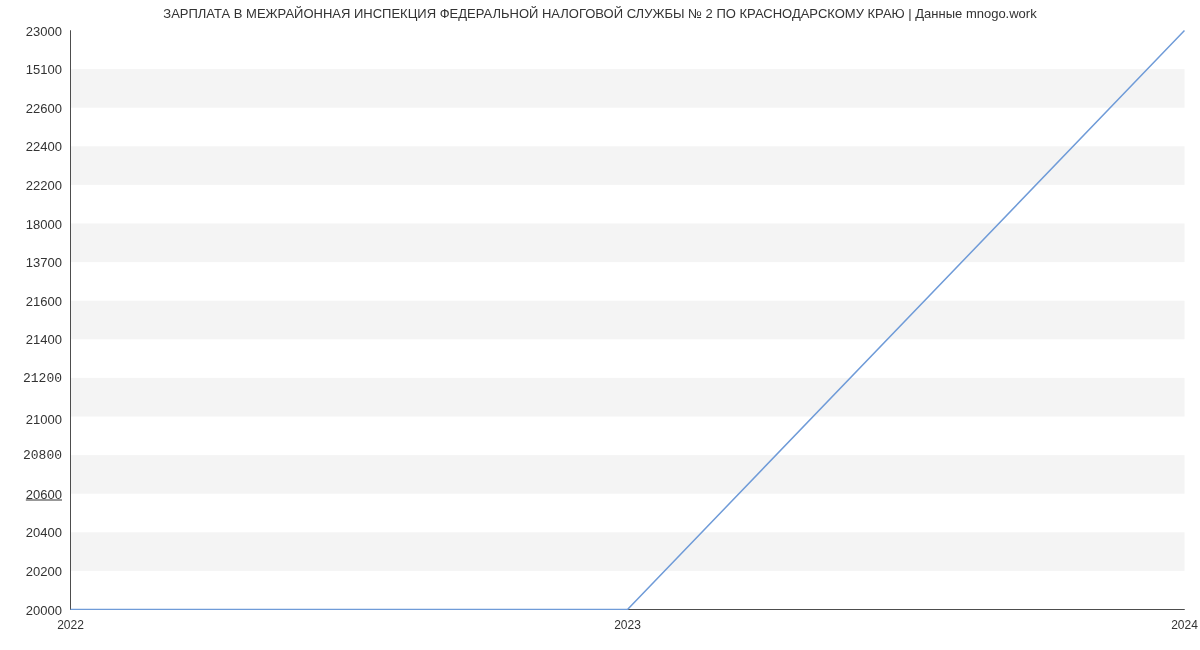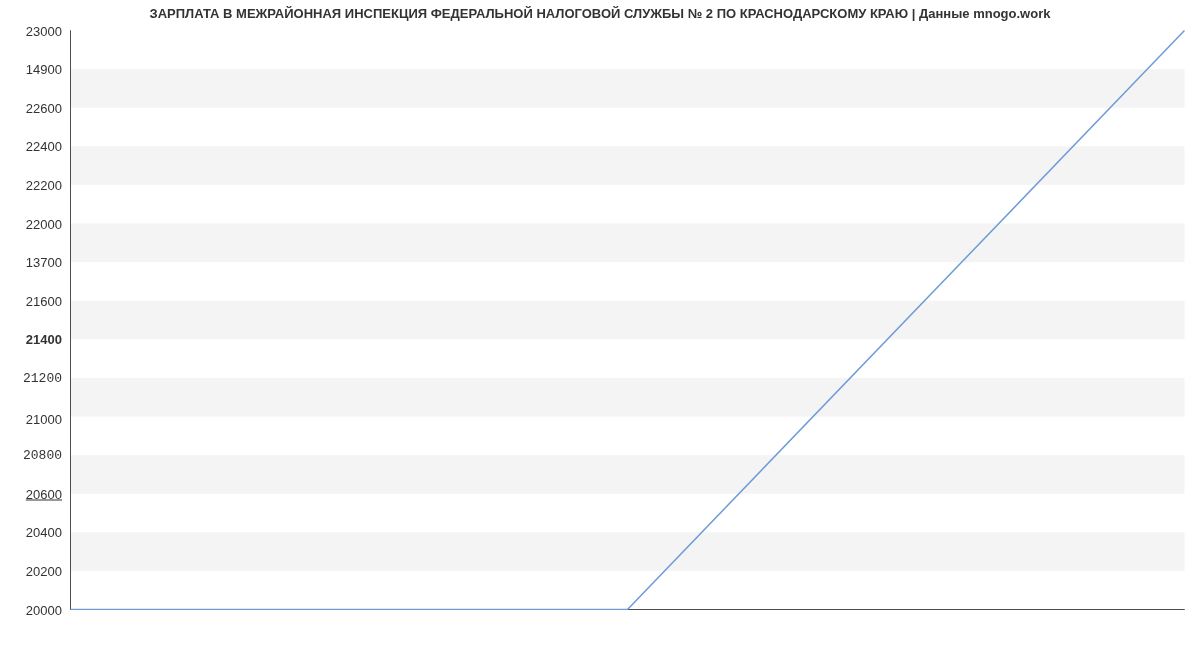--- a/index.html
+++ b/index.html
@@ -16,21 +16,21 @@
     width: 1200px;
     height: 650px;
   }
   .title {
     position: absolute;
     top: 6px;
     left: 0;
     right: 0;
     text-align: center;
     font-size: 13px;
-    font-weight: bold;
+    font-weight: normal;
     color: #333333;
   }
   .plot {
     position: absolute;
     display: block;
   }
   .ytick {
     position: absolute;
     right: 0;
     transform: translateY(-50%);
@@ -91,23 +91,28 @@
     </svg>
 
   <div class="ytick-container" id="yticks" style="left: 0px; top: 30px; width: 62px; height: 580px;">
       <div class="ytick" style="top: 579.5px; width: 62px;">20000</div>
       <div class="ytick" style="top: 540.9px; width: 62px; margin-left: 42px;">20200</div>
       <div class="ytick" style="top: 502.3px; width: 62px;">20400</div>
       <div class="ytick" style="top: 463.7px; width: 62px; text-decoration: underline;">20600</div>
       <div class="ytick" style="top: 425.1px; width: 62px; font-family: Liberation Mono, monospace;">20800</div>
       <div class="ytick" style="top: 389px; width: 62px; padding-left: 48px;">21000</div>
       <div class="ytick" style="top: 347.9px; width: 62px; font-family: Liberation Mono, monospace;">21200</div>
-      <div class="ytick" style="top: 309.3px; width: 62px; font-weight: bold;">21400</div>
+      <div class="ytick" style="top: 309.3px; width: 62px;">21400</div>
       <div class="ytick" style="top: 270.7px; width: 62px; padding-left: 24px;">21600</div>
       <div class="ytick" style="top: 232.1px; width: 62px;">13700</div>
-      <div class="ytick" style="top: 193.5px; width: 62px;">22000</div>
+      <div class="ytick" style="top: 193.5px; width: 62px;">18000</div>
       <div class="ytick" style="top: 154.9px; width: 62px;">22200</div>
       <div class="ytick" style="top: 116.3px; width: 62px;">22400</div>
       <div class="ytick" style="top: 77.7px; width: 62px;">22600</div>
-      <div class="ytick" style="top: 39.1px; width: 62px;">14900</div>
+      <div class="ytick" style="top: 39.1px; width: 62px;">15100</div>
       <div class="ytick" style="top: 0.5px; width: 62px;">23000</div>
+    </div>
+  <div class="xtick-container" id="xticks" style="left: 70px; top: 618px; width: 1115px; height: 20px;">
+      <div class="xtick" style="left: 0.5px;">2022</div>
+      <div class="xtick" style="left: 557.5px;">2023</div>
+      <div class="xtick" style="left: 1114.5px;">2024</div>
     </div>
 </div>
 
 </body></html>

